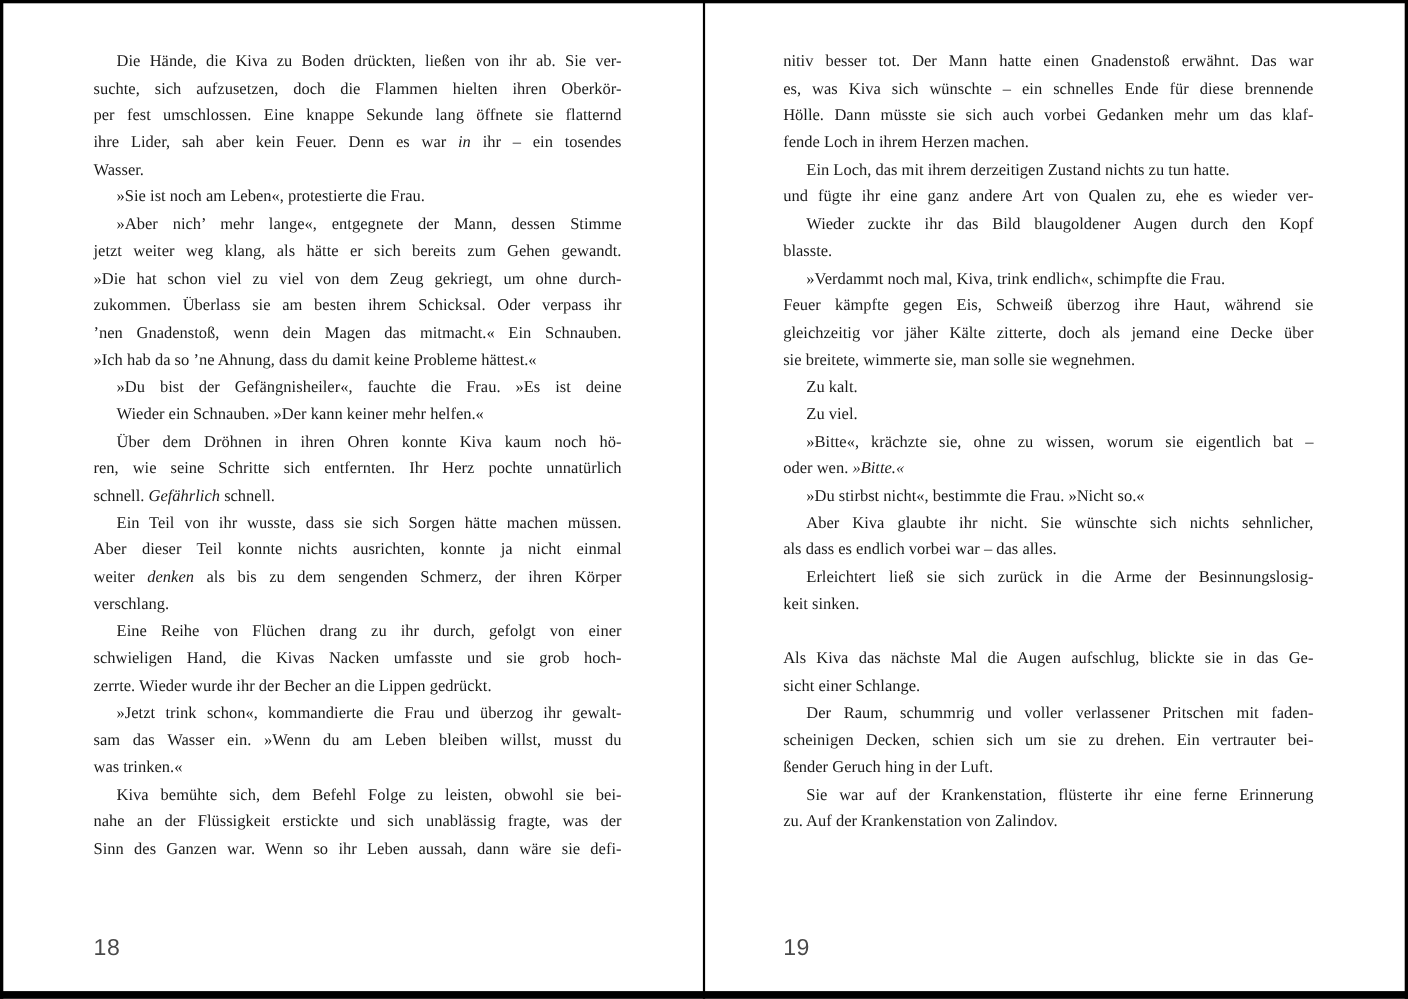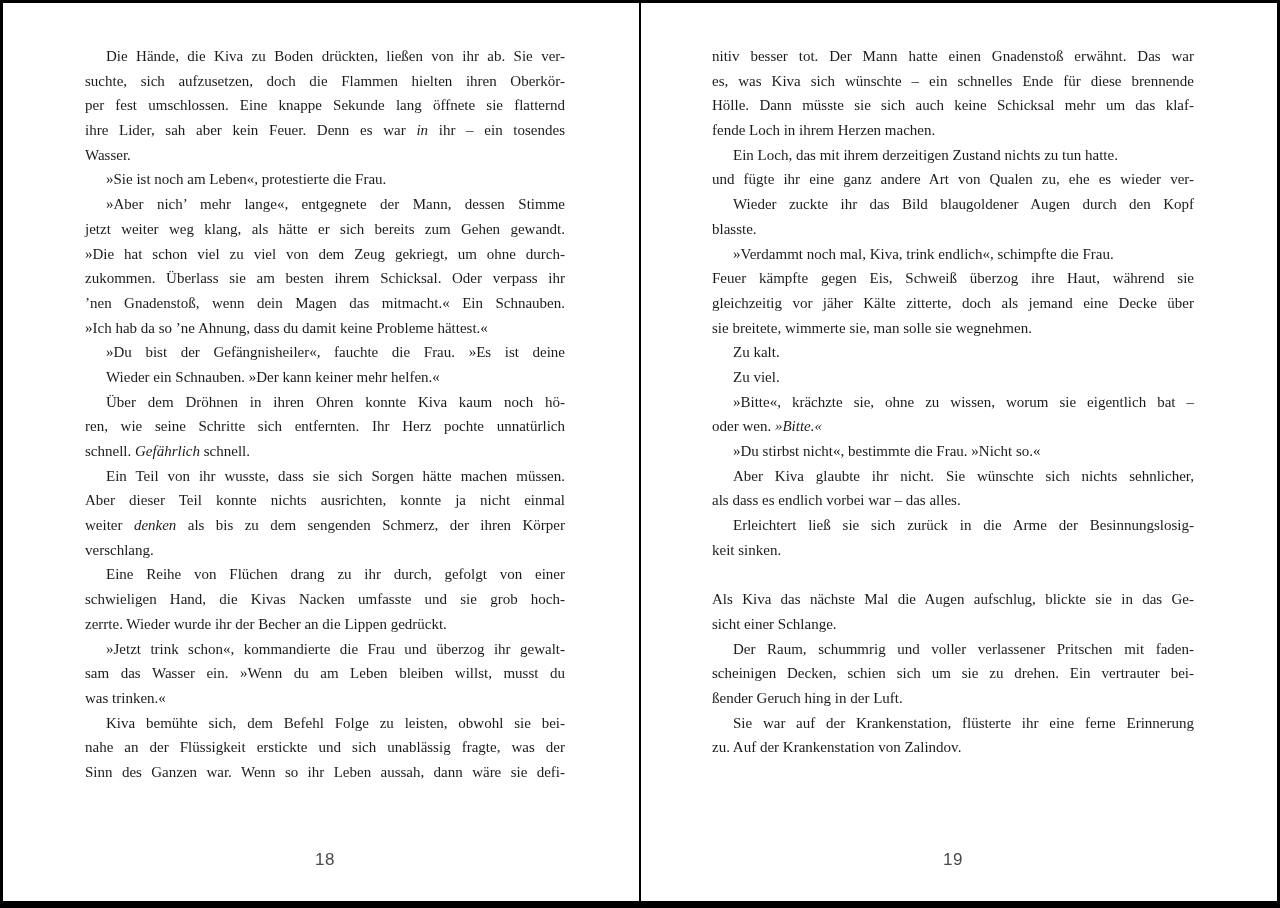--- a/index.html
+++ b/index.html
@@ -29,23 +29,23 @@
   }
   .page.left  .text-col { left: 85px; width: 480px; }
   .page.right .text-col { left: 71px; width: 482px; }
 
   .line { height: 24.7px; text-align: left; }
   .line.just { text-align: justify; text-align-last: justify; }
   .line.ind  { text-indent: 21px; }
 
   .pagenum {
     position: absolute; top: 850px;
-    width: 480px; text-align: center;
+    width: 480px; text-align: left;
     font-family: "Liberation Sans", "DejaVu Sans", sans-serif;
-    font-size: 17px; letter-spacing: 0.5px;
+    font-size: 21px; letter-spacing: 0.5px;
     color: var(--pagenum, #4a4a4a);
   }
   .page.left  .pagenum { left: 85px; }
   .page.right .pagenum { left: 71px; width: 482px; }
 </style>
 </head>
 <body style="--frame: #000000; --page-bg: #ffffff; --text: #1b1b1b; --pagenum: #4a4a4a;">
 
 <div class="spread">
 
@@ -84,21 +84,21 @@
       </div>
     <div class="pagenum">18</div>
   </div>
 
   <div class="divider"></div>
 
   <div class="page right">
     <div class="text-col">
         <div class="line just">nitiv besser tot. Der Mann hatte einen Gnadenstoß erwähnt. Das war</div>
         <div class="line just">es, was Kiva sich wünschte – ein schnelles Ende für diese brennende</div>
-        <div class="line just">Hölle. Dann müsste sie sich auch keine Schicksal mehr um das klaf-</div>
+        <div class="line just">Hölle. Dann müsste sie sich auch vorbei Gedanken mehr um das klaf-</div>
         <div class="line">fende Loch in ihrem Herzen machen.</div>
         <div class="line ind">Ein Loch, das mit ihrem derzeitigen Zustand nichts zu tun hatte.</div>
         <div class="line just">und fügte ihr eine ganz andere Art von Qualen zu, ehe es wieder ver-</div>
         <div class="line just ind">Wieder zuckte ihr das Bild blaugoldener Augen durch den Kopf</div>
         <div class="line">blasste.</div>
         <div class="line ind">»Verdammt noch mal, Kiva, trink endlich«, schimpfte die Frau.</div>
         <div class="line just">Feuer kämpfte gegen Eis, Schweiß überzog ihre Haut, während sie</div>
         <div class="line just">gleichzeitig vor jäher Kälte zitterte, doch als jemand eine Decke über</div>
         <div class="line">sie breitete, wimmerte sie, man solle sie wegnehmen.</div>
         <div class="line ind">Zu kalt.</div>

